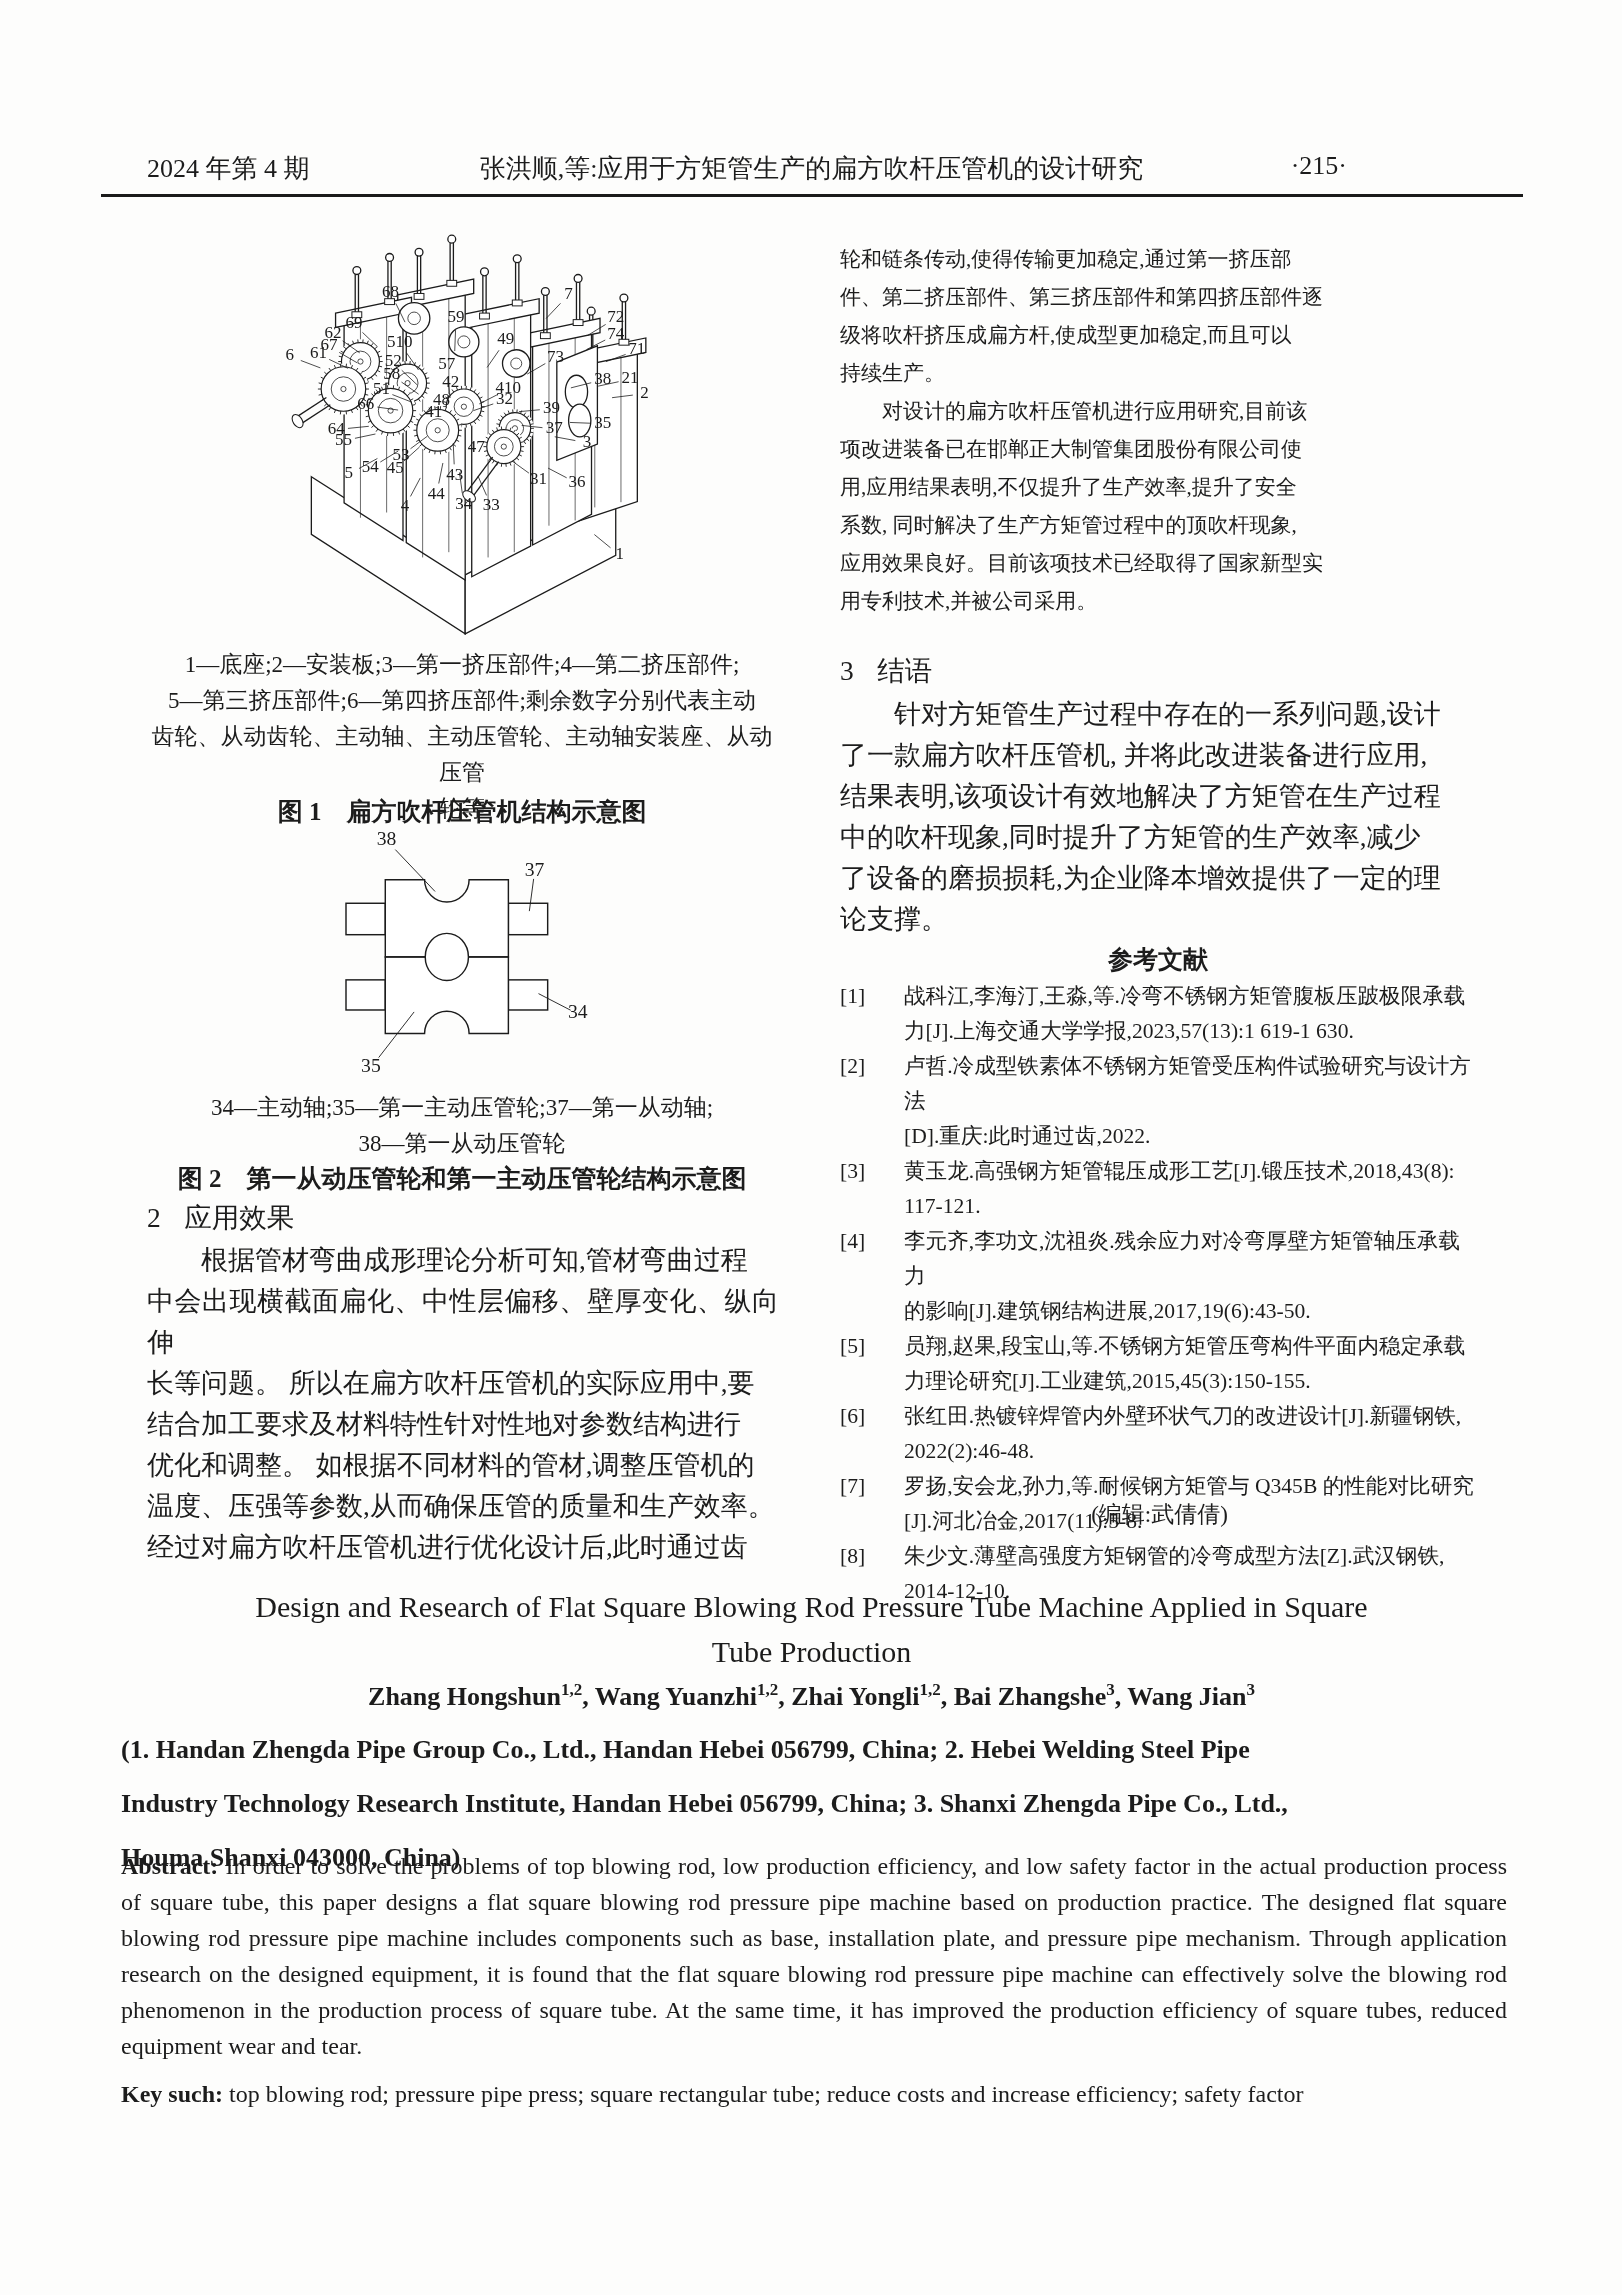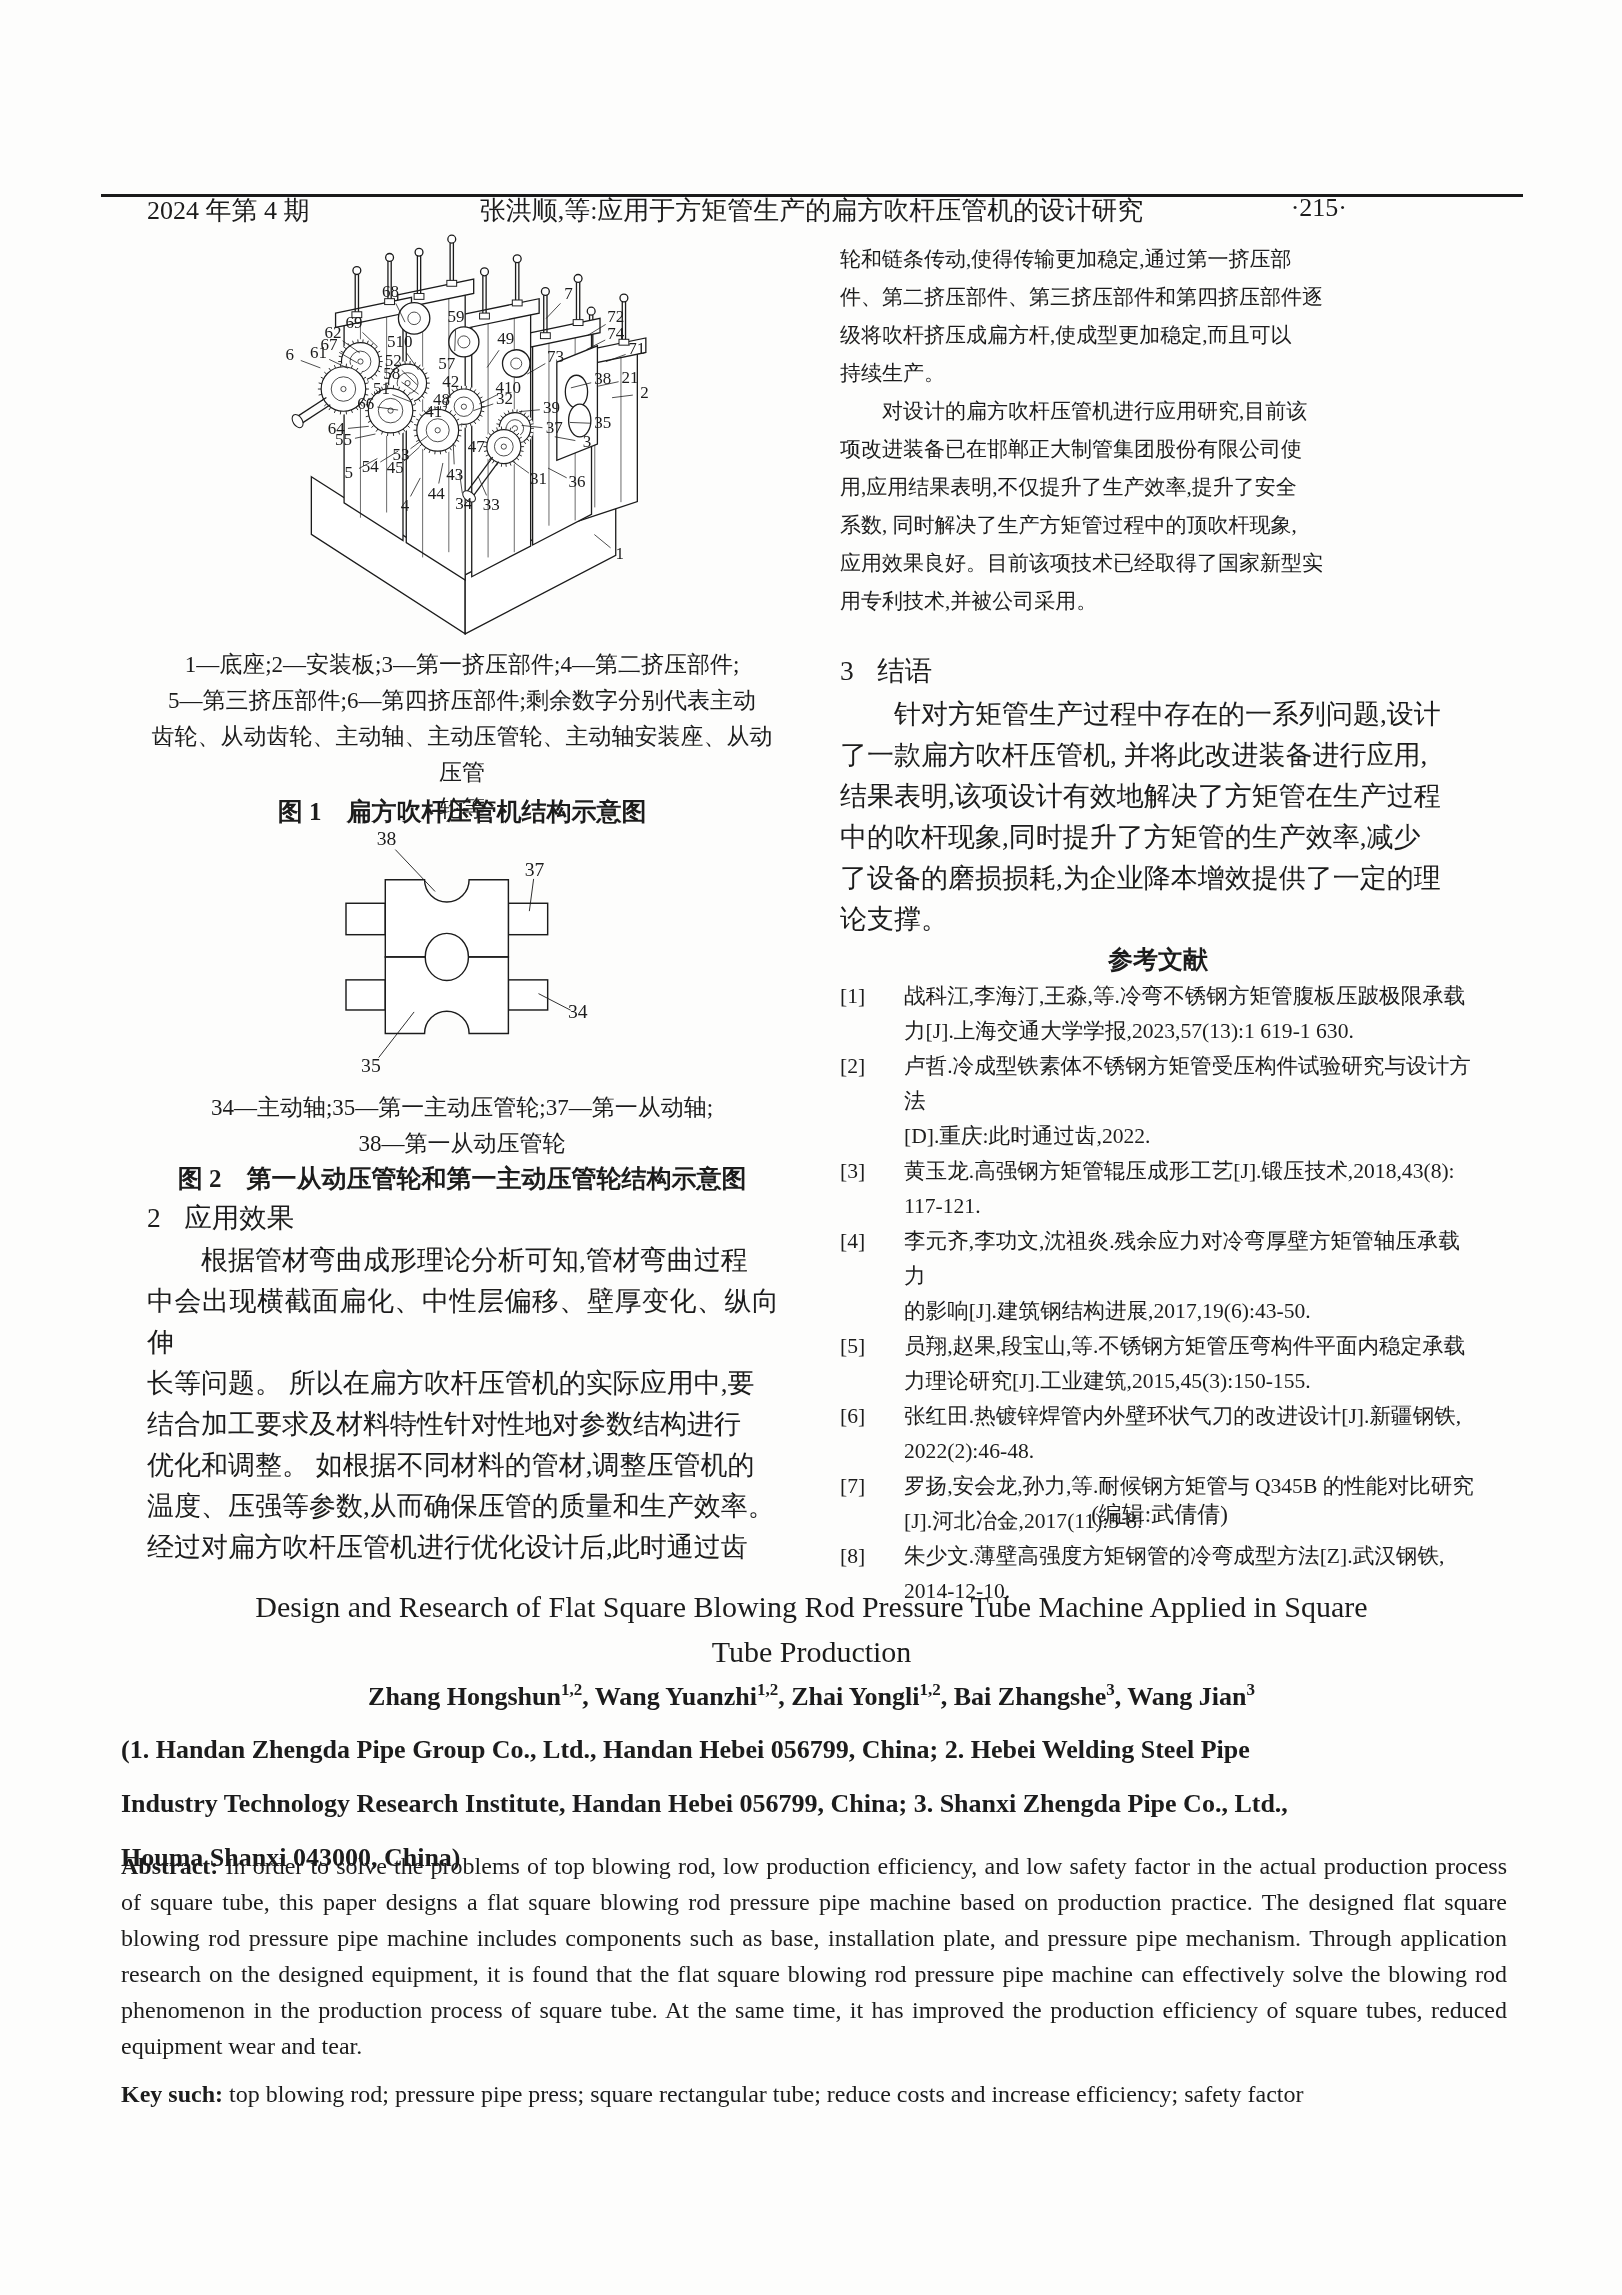--- a/index.html
+++ b/index.html
@@ -8,21 +8,21 @@
   .page {
     position:relative; width:1623px; height:2295px;
     background:#fdfdfc; margin:0 auto; overflow:hidden;
   }
   .abs { position:absolute; }
   .center { text-align:center; }
   .pre { white-space:pre-line; }
   .bold { font-weight:bold; }
 
   
-  .hdr { top:151px; left:0; width:1490px; height:35px; font-size:26px;margin-top:42px; }
+  .hdr { top:151px; left:0; width:1490px; height:35px; font-size:26px; }
   .hdr-issue { left:147px; top:0; }
   .hdr-title { left:0; top:0; width:1623px; text-align:center; }
   .hdr-page  { right:143px; top:0; }
   .hdr-rule  { left:101px; top:194px; width:1422px; height:3.3px; background:#1a1a1a; }
 
   
   .fig-svg { background:transparent; }
   .fig-caption { font-size:23px; line-height:36px; }
   .fig-title { font-size:25px; font-weight:bold; }
 

